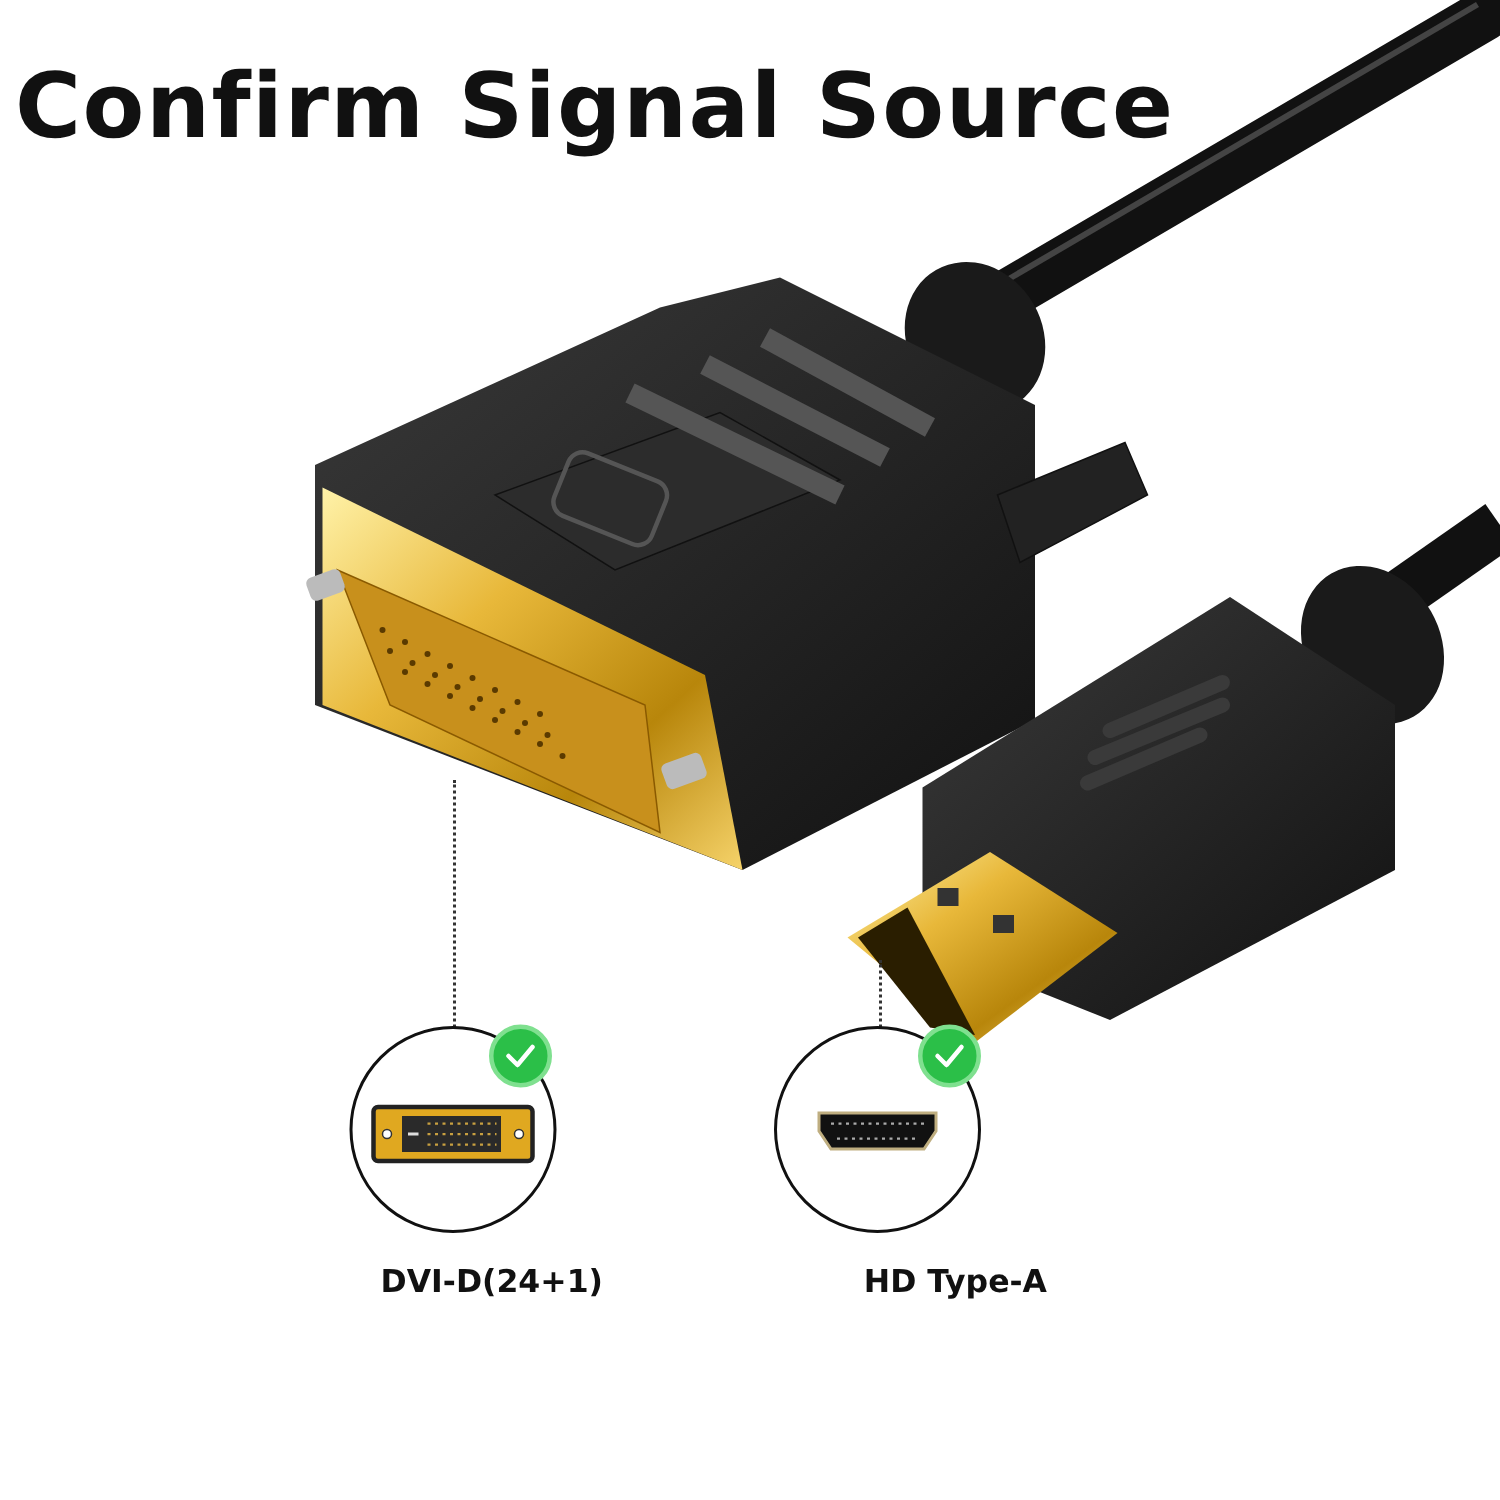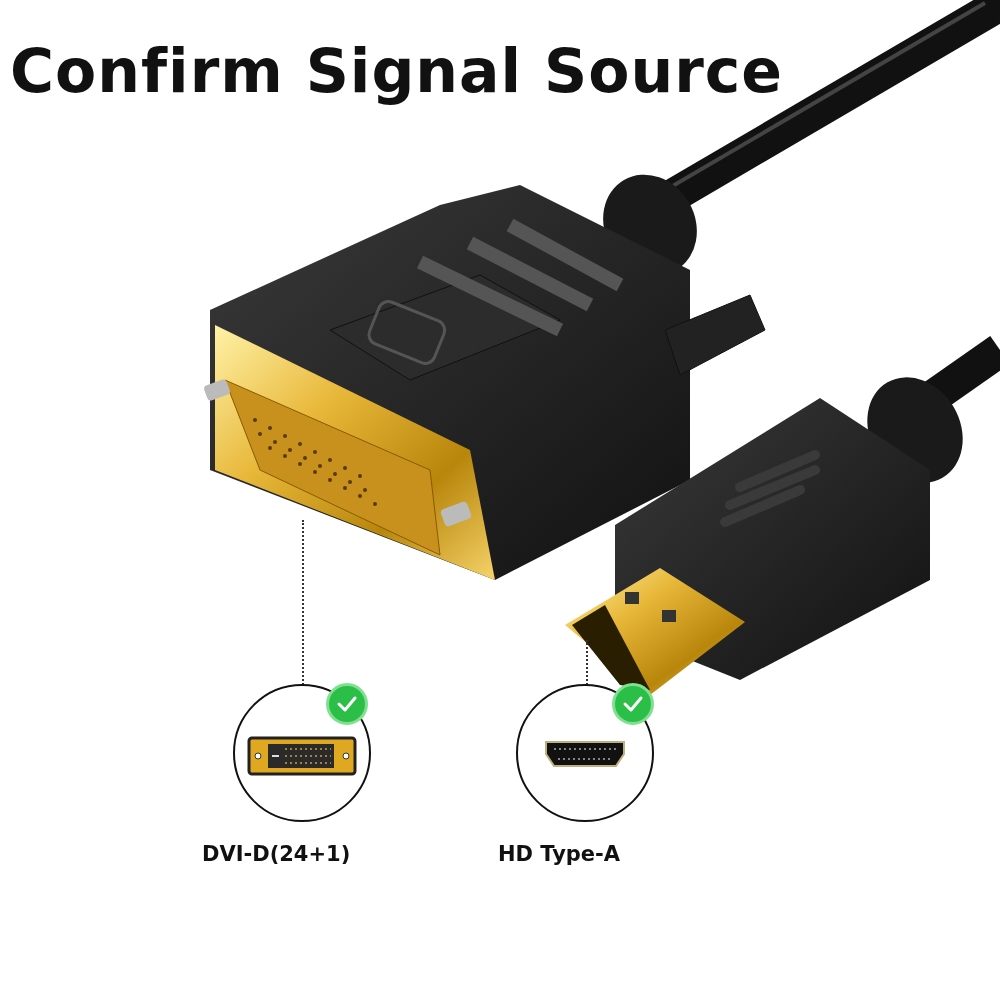--- a/index.html
+++ b/index.html
@@ -1,21 +1,21 @@
 <!DOCTYPE html>
 <html><head>
   <meta charset="utf-8">
   <style>
     html, body { margin:0; padding:0; background:#ffffff; }
     body { width:1000px; height:1000px; position:relative; overflow:hidden; font-family:"DejaVu Sans", sans-serif; }
     .title { position:absolute; left:10px; top:36px; font-size:60px; font-weight:bold; color:#111; letter-spacing:1px; font-family:"DejaVu Sans", sans-serif; }
     .scene { position:absolute; left:0; top:0; width:1000px; height:1000px; }
     .badge-circle { position:absolute; width:138px; height:138px; border:2px solid #111; border-radius:50%; background:#fff; box-sizing:border-box; }
     .check { position:absolute; width:42px; height:42px; border-radius:50%; background:#2bbf48; border:3px solid #7fe08f; box-sizing:border-box; display:flex; align-items:center; justify-content:center; }
-    .label { position:absolute; font-size:21px; font-weight:bold; color:#111; text-align:left; width:200px; }
+    .label { position:absolute; font-size:21px; font-weight:bold; color:#111; text-align:right; width:200px; }
     .dotline { position:absolute; width:0; border-left:2px dotted #333; }
   </style>
 </head>
 <body>
 
 <div class="title">Confirm Signal Source</div>
 
 <svg class="scene" viewBox="0 0 1000 1000" xmlns="http://www.w3.org/2000/svg">
   <defs>
     <linearGradient id="gold" x1="0" y1="0" x2="1" y2="1">

